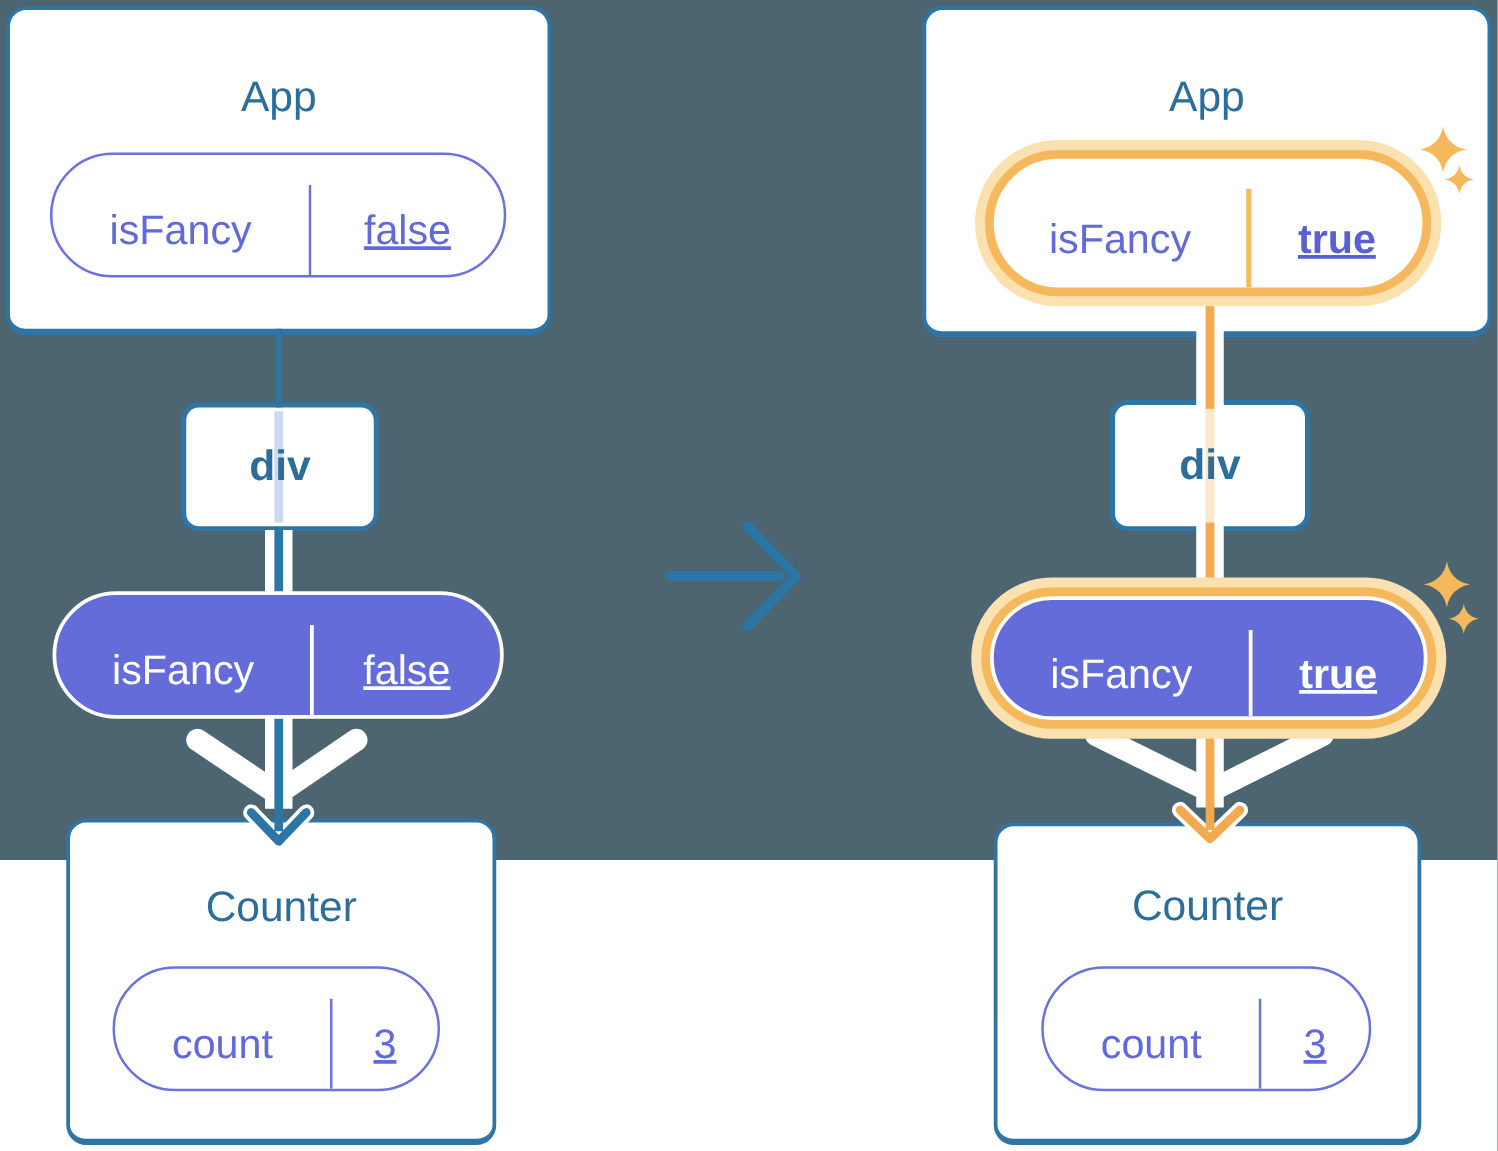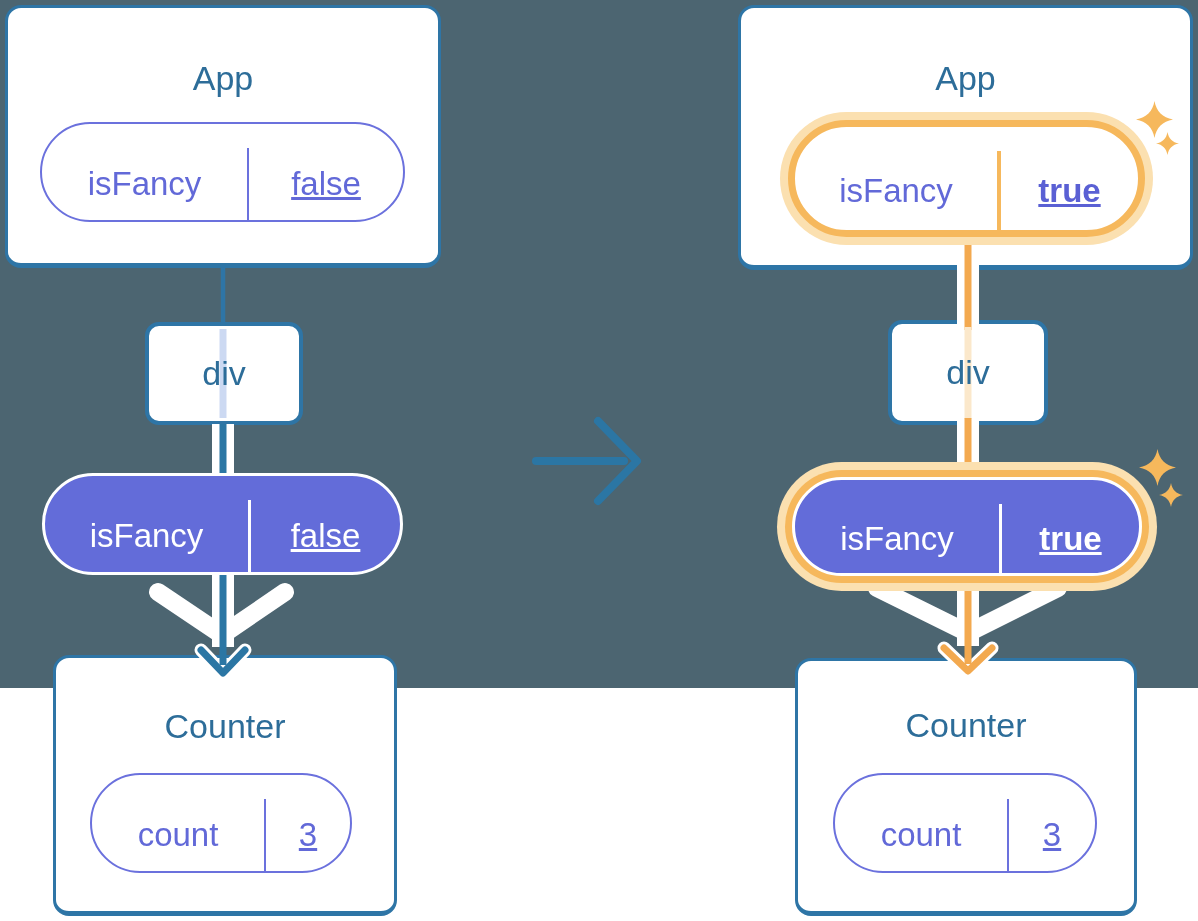--- a/index.html
+++ b/index.html
@@ -35,21 +35,21 @@
   .l-app-card .card-title{top:53px;}
   .l-counter-card .card-title{top:51px;}
   .r-app-card .card-title{top:53px;}
   .r-counter-card .card-title{top:47px;}
 
   .divbox{position:absolute;background:var(--white);border:4px solid var(--card-border);
         border-radius:14px;z-index:1;}
   .l-divbox{left:145px;top:322px;width:158px;height:103px;}
   .r-divbox{left:888px;top:320px;width:160px;height:105px;}
   .divlabel{position:absolute;display:flex;align-items:center;justify-content:center;
-        font-size:34px;font-weight:400;color:var(--title-text);z-index:3;}
+        font-size:34px;font-weight:700;color:var(--title-text);z-index:3;}
   .l-divlabel{left:145px;top:322px;width:158px;height:103px;}
   .r-divlabel{left:888px;top:320px;width:160px;height:105px;}
 
   svg.connectors{position:absolute;left:0;top:0;z-index:2;pointer-events:none;}
   .s-edge{stroke:var(--card-border);stroke-width:4.5;}
   .s-lav{stroke:var(--lavender-stripe);stroke-width:7;}
   .s-cream{stroke:var(--cream-stripe);stroke-width:7;}
   .s-case{stroke:var(--white);stroke-width:22;fill:none;}
   .s-chev{stroke:var(--white);stroke-width:18;fill:none;stroke-linecap:round;stroke-linejoin:round;}
   .s-case-head{stroke:var(--white);stroke-width:13;fill:none;stroke-linecap:round;stroke-linejoin:round;}

